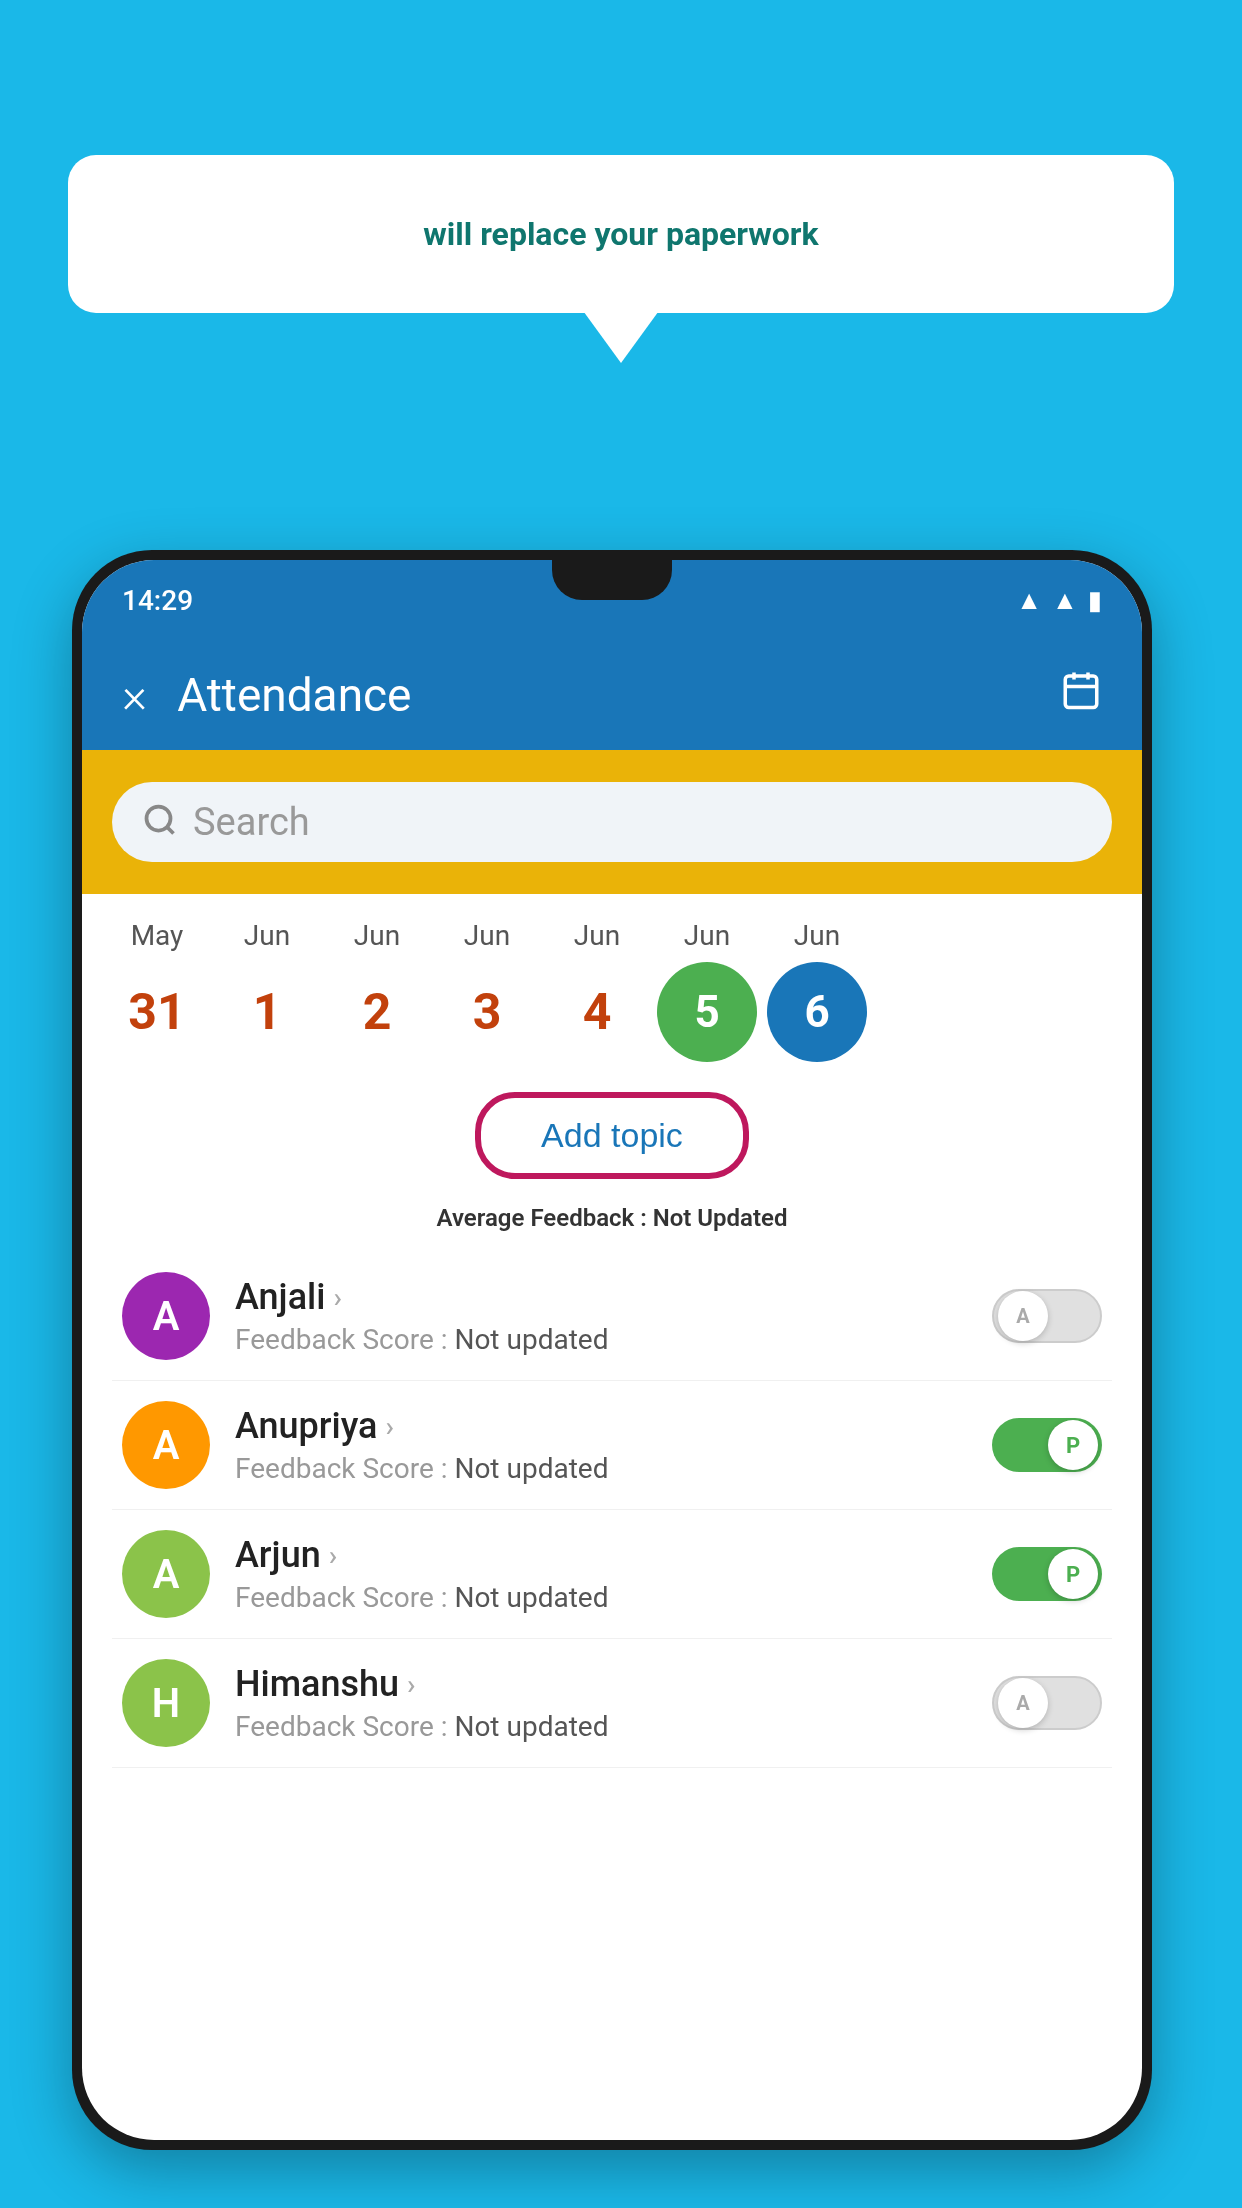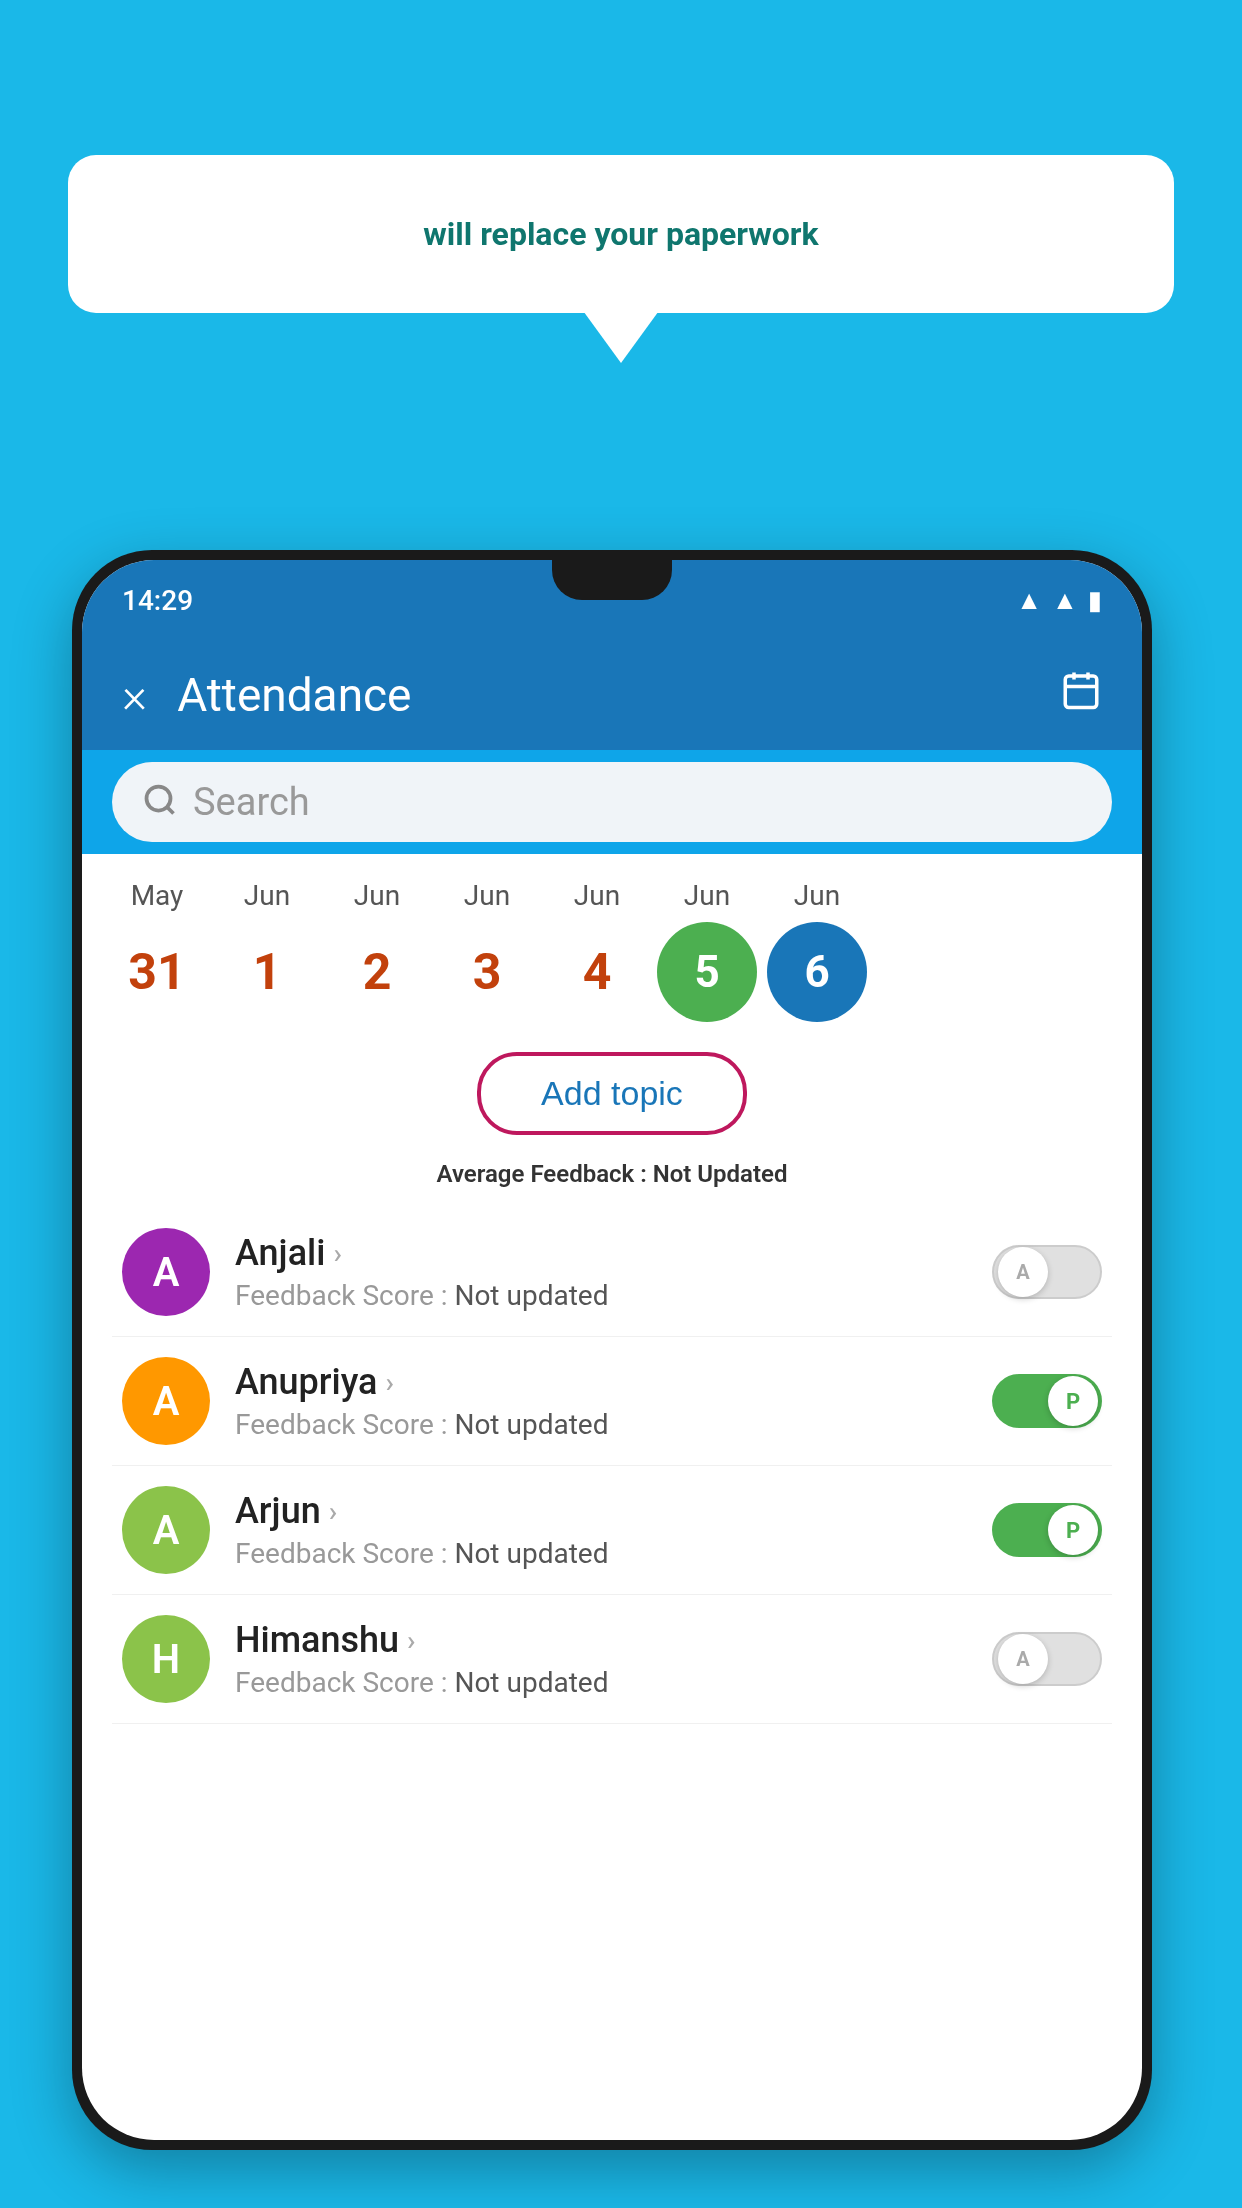--- a/index.html
+++ b/index.html
@@ -135,22 +135,22 @@
       flex: 1;
     }
 
     .app-bar-calendar {
       color: white;
       font-size: 40px;
     }
 
     
     .search-container {
-      padding: 12px 30px;
-      background: #0ea5e9;
+      padding: 32px 30px;
+      background: #eab308;
     }
 
     .search-bar {
       background: #f0f4f8;
       border-radius: 40px;
       height: 80px;
       display: flex;
       align-items: center;
       padding: 0 30px;
       gap: 15px;
@@ -218,21 +218,21 @@
       text-align: center;
       font-size: 34px;
       color: #333;
       margin-bottom: 20px;
       font-weight: 400;
     }
 
     .add-topic-btn {
       display: block;
       margin: 0 auto 25px;
-      border: 4px solid #be185d;
+      border: 6px solid #be185d;
       border-radius: 40px;
       padding: 18px 60px;
       color: #1976b8;
       font-size: 34px;
       background: white;
       cursor: pointer;
       width: fit-content;
     }
 
     .avg-feedback {

